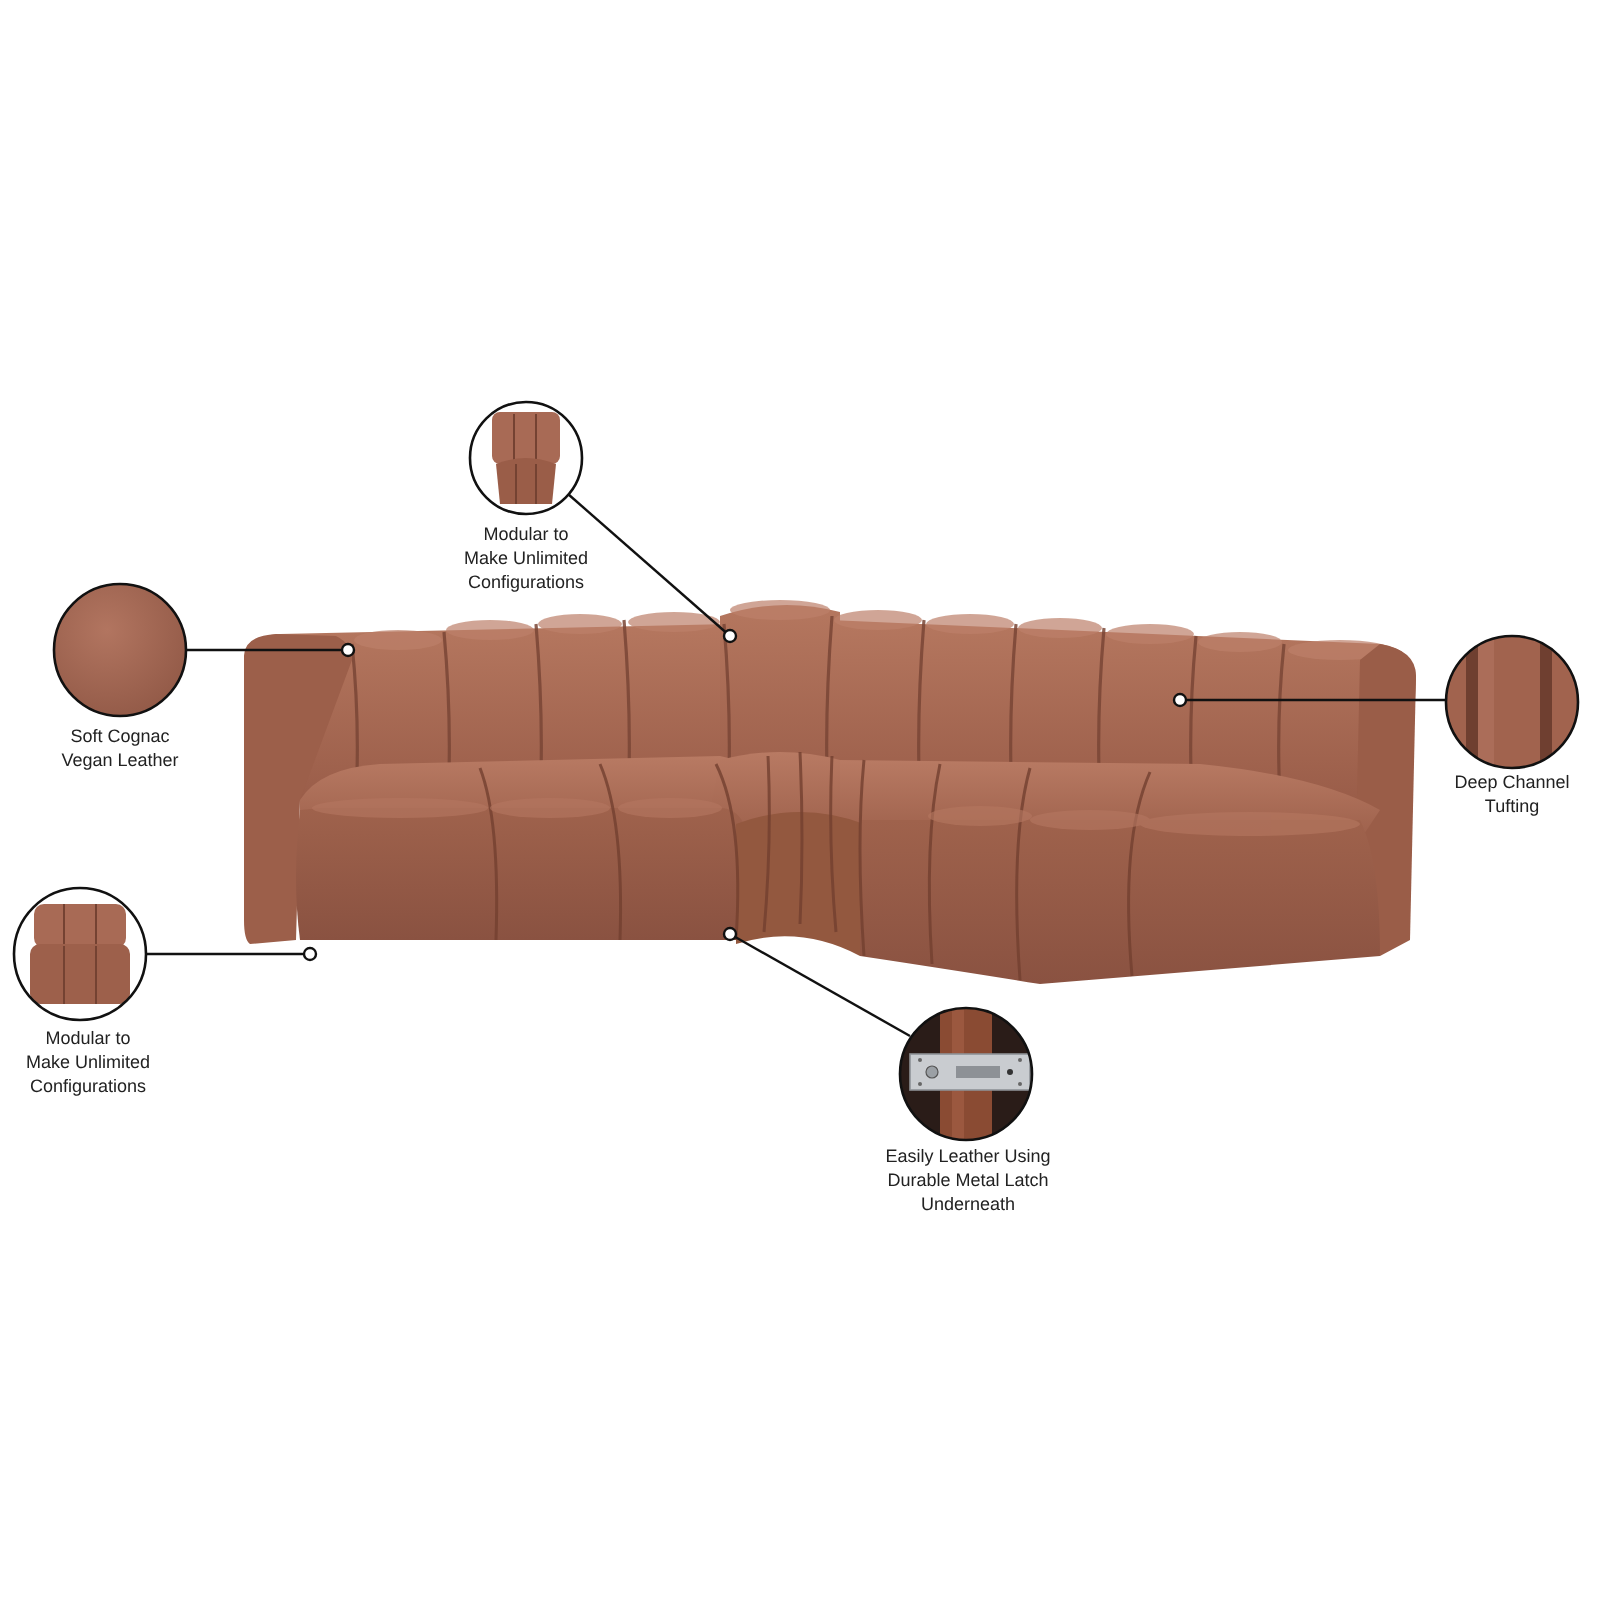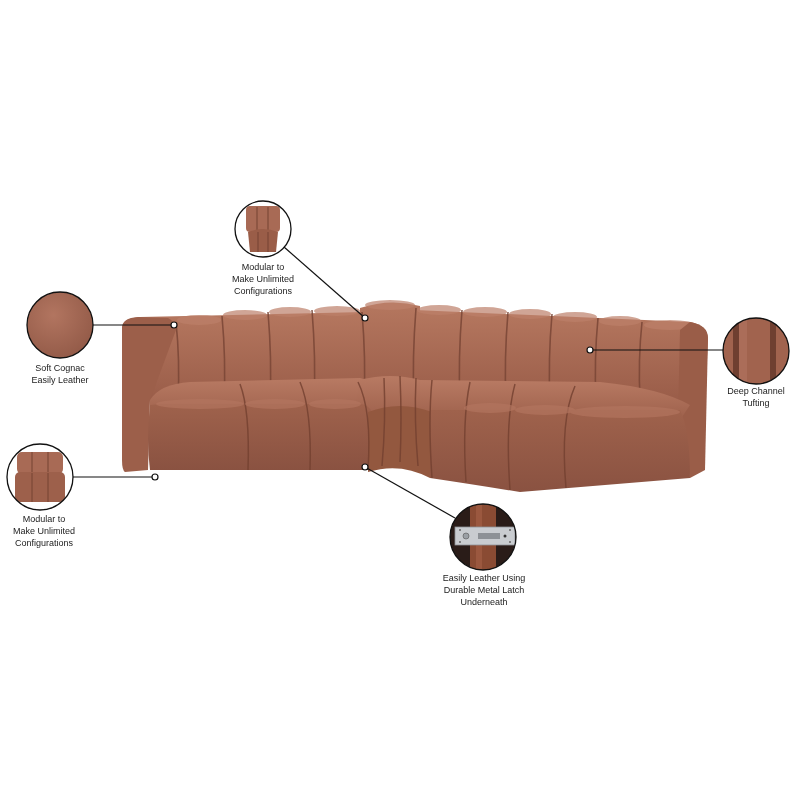--- a/index.html
+++ b/index.html
@@ -197,21 +197,21 @@
       <circle cx="510" cy="542" r="1" fill="#666"></circle>
     </g>
     <circle cx="483" cy="537" r="33" fill="none" stroke="#111" stroke-width="1.3"></circle>
   </g>
 </svg>
 
 <div class="label" style="left:213px; top:261px; width:100px;">Modular to
 Make Unlimited
 Configurations</div>
 <div class="label" style="left:10px; top:362px; width:100px;">Soft Cognac
-Easily Leather</div>
+Vegan Leather</div>
 <div class="label" style="left:-6px; top:513px; width:100px;">Modular to
 Make Unlimited
 Configurations</div>
 <div class="label" style="left:706px; top:385px; width:100px;">Deep Channel
 Tufting</div>
 <div class="label" style="left:425px; top:572px; width:118px;">Easily Leather Using
 Durable Metal Latch
 Underneath</div>
 
 </div>

